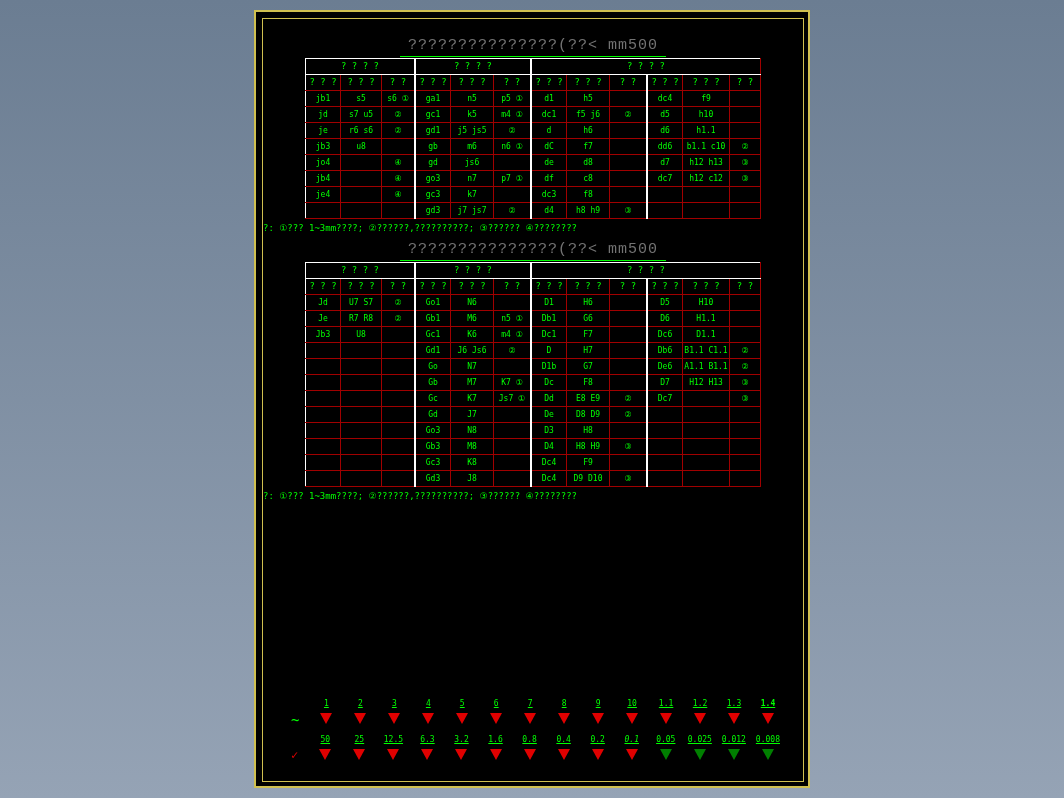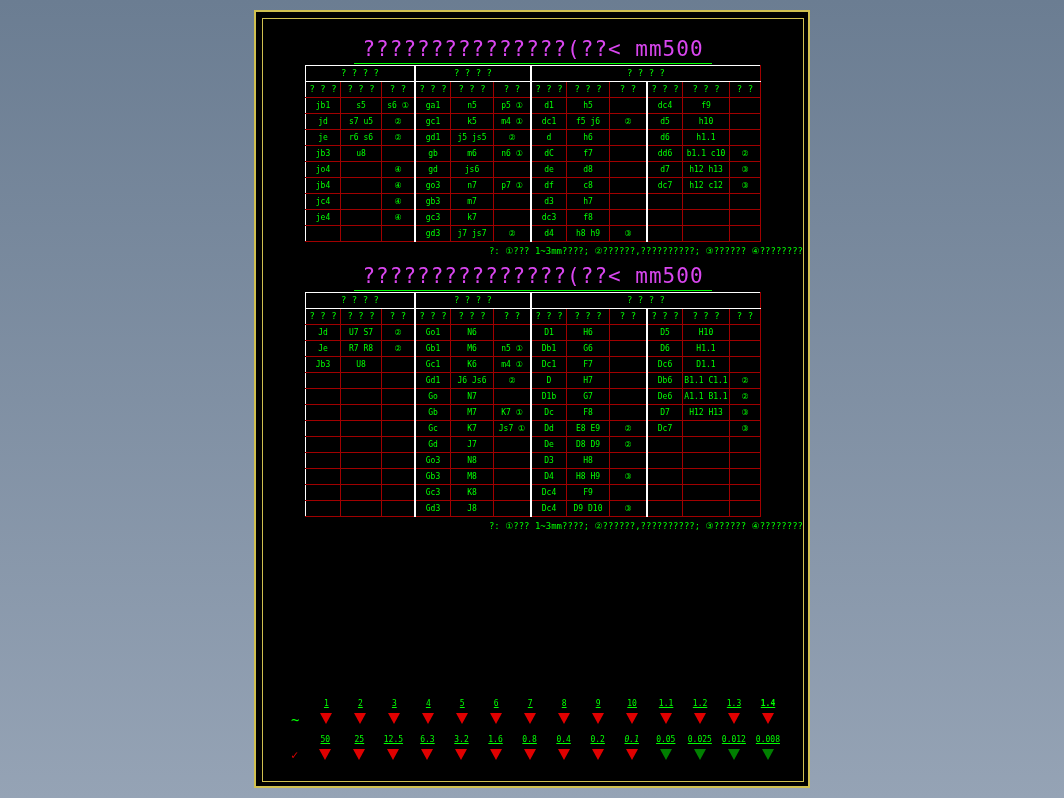--- a/index.html
+++ b/index.html
@@ -1,25 +1,25 @@
 <!DOCTYPE html>
 <html><head>
 <meta charset="utf-8">
 <style>
   html,body{margin:0;padding:0;background:linear-gradient(180deg,#6b7d92 0%,#95a3b5 100%);width:1064px;height:798px;font-family:monospace;}
   .sheet{position:absolute;left:254px;top:10px;width:556px;height:778px;background:#000;border:2px solid #d0c050;box-sizing:border-box;padding:6px;}
   .inner{border:1px solid #d0c050;width:100%;height:100%;position:relative;overflow:hidden;}
-  .title{color:#d946ef;font-size:21px;text-align:center;letter-spacing:1px;white-space:nowrap;}
+  .title{color:#737373;font-size:15px;text-align:center;letter-spacing:1px;white-space:nowrap;font-family:Liberation Mono, monospace;}
   .title .u{border-bottom:1px solid #00ff00;padding:0 8px 2px;}
   table.tol{border-collapse:collapse;border:1px solid #fff;margin:4px auto;table-layout:fixed;}
   table.tol td{border-right:1px solid #a00000;border-bottom:1px solid #a00000;color:#00ff00;font-size:8px;text-align:center;height:15px;line-height:15px;padding:0 1px;white-space:nowrap;overflow:hidden;}
   table.tol td.hd{color:#00ff00;font-size:9px;}
   table.tol td.grp{border-right:2px solid #fff;}
   table.tol tr:first-child td{border-bottom:1px solid #fff;}
-  .note{color:#00ff00;font-size:9px;text-align:right;margin:3px 0 8px;}
+  .note{color:#00ff00;font-size:9px;text-align:left;margin:3px 0 8px;}
   .scalebar{position:absolute;bottom:6px;left:0;right:0;}
   .trow{display:flex;justify-content:space-around;padding:0 18px;}
   .tri{display:inline-block;width:0;height:0;border-left:6px solid transparent;border-right:6px solid transparent;border-top:11px solid;position:relative;}
   .tri.red{border-top-color:#e00000;}
   .tri.grn{border-top-color:#008000;}
   .tnum{color:#00ff00;font-size:8px;text-align:center;position:absolute;top:-13px;left:50%;transform:translateX(-50%);text-decoration:underline;white-space:nowrap;}
   .tilde{color:#00ff00;font-size:14px;}
 </style>
 </head>
 <body>
@@ -130,34 +130,20 @@
             <td class="">n7</td>
             <td class=" grp">p7 ①</td>
             <td class="">df</td>
             <td class="">c8</td>
             <td class=" grp"></td>
             <td class="">dc7</td>
             <td class="">h12 c12</td>
             <td class="">③</td>
           </tr>
           <tr>
-            <td class="">jc4</td>
-            <td class=""></td>
-            <td class=" grp">④</td>
-            <td class="">gb3</td>
-            <td class="">m7</td>
-            <td class=" grp"></td>
-            <td class="">d3</td>
-            <td class="">h7</td>
-            <td class=" grp"></td>
-            <td class=""></td>
-            <td class=""></td>
-            <td class=""></td>
-          </tr>
-          <tr>
             <td class="">je4</td>
             <td class=""></td>
             <td class=" grp">④</td>
             <td class="">gc3</td>
             <td class="">k7</td>
             <td class=" grp"></td>
             <td class="">dc3</td>
             <td class="">f8</td>
             <td class=" grp"></td>
             <td class=""></td>

